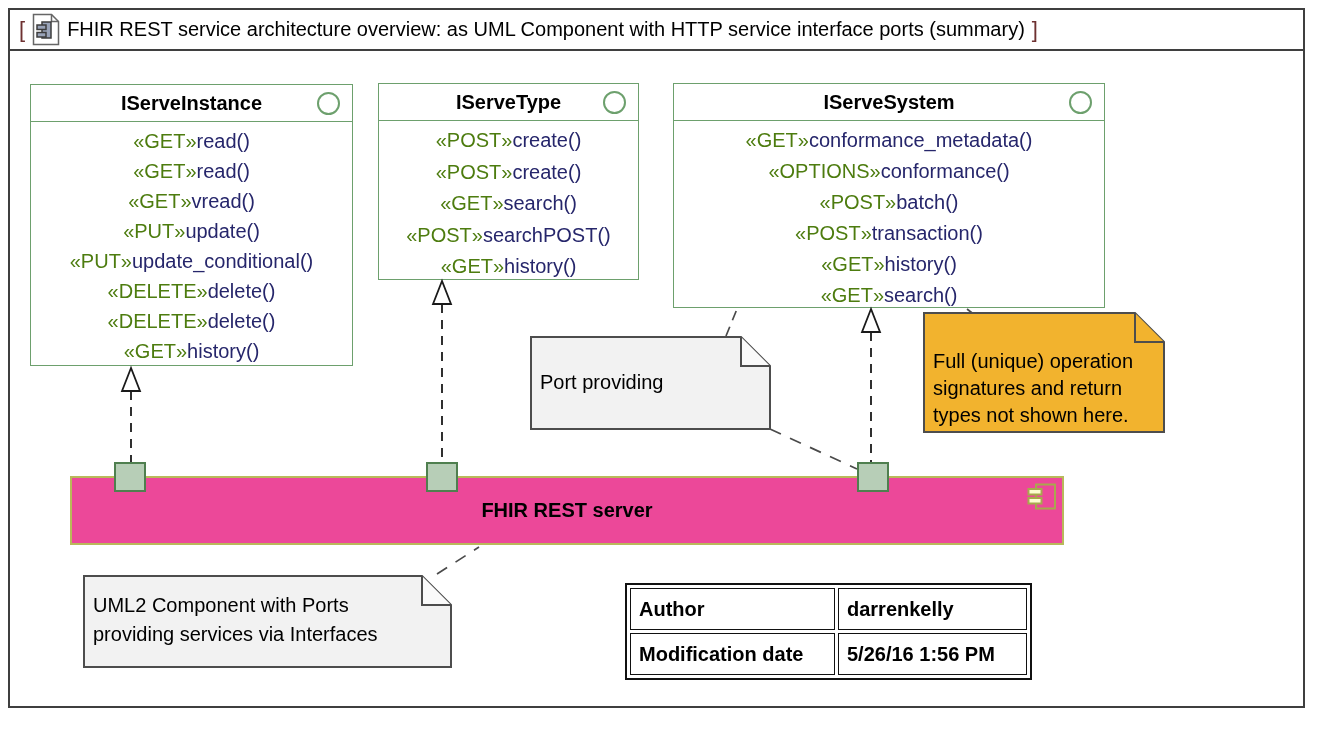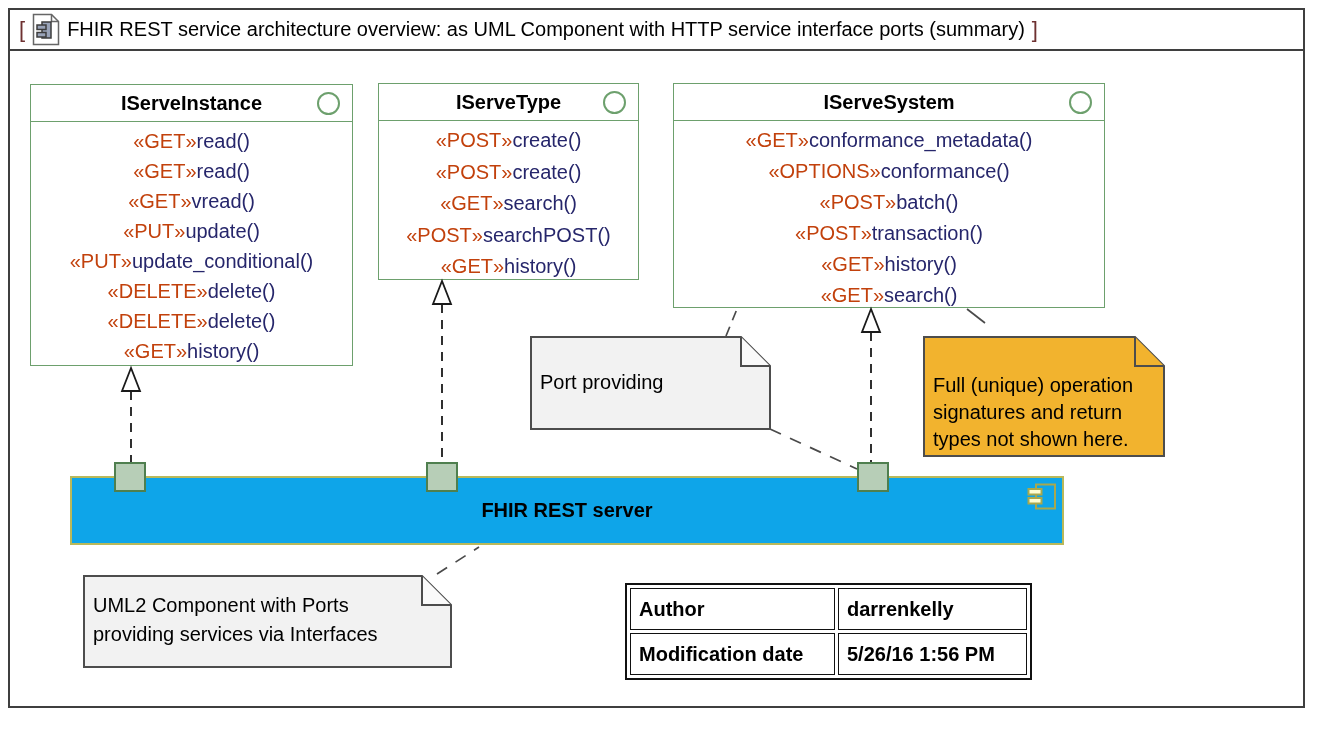--- a/index.html
+++ b/index.html
@@ -18,24 +18,24 @@
   .bracket{color:#6e3131;font-size:22px;}
 
   
   .iface{background:#fff;border:1.5px solid #6da06d;text-align:center;}
   .iface-header{height:36px;border-bottom:1.5px solid #6da06d;display:flex;align-items:center;
     justify-content:center;font-weight:bold;font-size:20px;position:relative;}
   .iface-circle{position:absolute;right:12px;top:7px;width:19px;height:19px;border:2px solid #6da06d;
     border-radius:50%;background:#fff;}
   .iface-ops{padding:4px 8px 0 8px;font-size:20px;white-space:nowrap;}
   .lh30{line-height:30px;} .lh31{line-height:31px;} .lh315{line-height:31.5px;}
-  .st{color:#c2410c;} .nm{color:#26266b;}
+  .st{color:#4d7c0f;} .nm{color:#26266b;}
 
   
-  .component{left:70px;top:476px;width:994px;height:69px;background:#0ea5e9;border:2px solid #b9b95a;
+  .component{left:70px;top:476px;width:994px;height:69px;background:#ec4899;border:2px solid #b9b95a;
     display:flex;align-items:center;justify-content:center;}
   .component-label{font-weight:bold;font-size:20px;}
   .port{width:32px;height:30px;background:#b7ceb7;border:2px solid #4f7f4f;z-index:3;}
 
   
   .note{z-index:2;}
   .note svg{position:absolute;left:0;top:0;}
   .note-text{position:absolute;left:10px;font-size:20px;line-height:27px;white-space:nowrap;}
 
   
@@ -149,21 +149,21 @@
 <div class="abs note" style="left:530px;top:336px;width:241px;height:94px;padding-left:40px;">
   <svg width="241" height="94" viewBox="0 0 241 94">
     <polygon points="1,1 211,1 240,30 240,93 1,93" fill="#f2f2f2" stroke="#4d4d4d" stroke-width="2"></polygon>
     <polyline points="211,1 211,30 240,30" fill="#fafafa" stroke="#4d4d4d" stroke-width="2"></polyline>
   </svg>
   <div class="note-text" style="top:33px;">
     <div>Port providing</div>
   </div>
 </div>
 
-<div class="abs note" style="left:923px;top:336px;width:271px;height:121px;border-radius:16px;">
+<div class="abs note" style="left:923px;top:312px;width:271px;height:121px;border-radius:16px;">
   <svg width="242" height="121" viewBox="0 0 242 121">
     <polygon points="1,1 212,1 241,30 241,120 1,120" fill="#f2b32e" stroke="#4d4d4d" stroke-width="2"></polygon>
     <polyline points="212,1 212,30 241,30" fill="#f2b32e" stroke="#4d4d4d" stroke-width="2"></polyline>
   </svg>
   <div class="note-text" style="top:36px;">
     <div>Full (unique) operation</div>
     <div>signatures and return</div>
     <div>types not shown here.</div>
   </div>
 </div>

